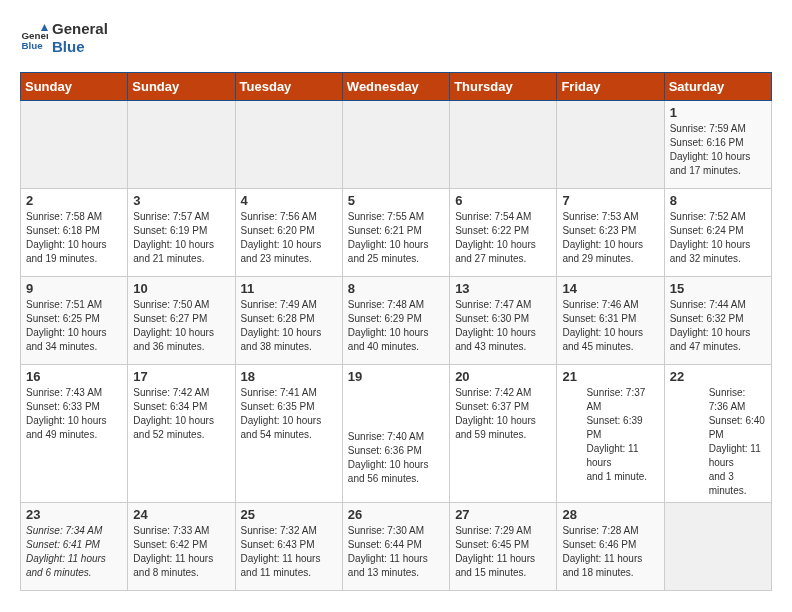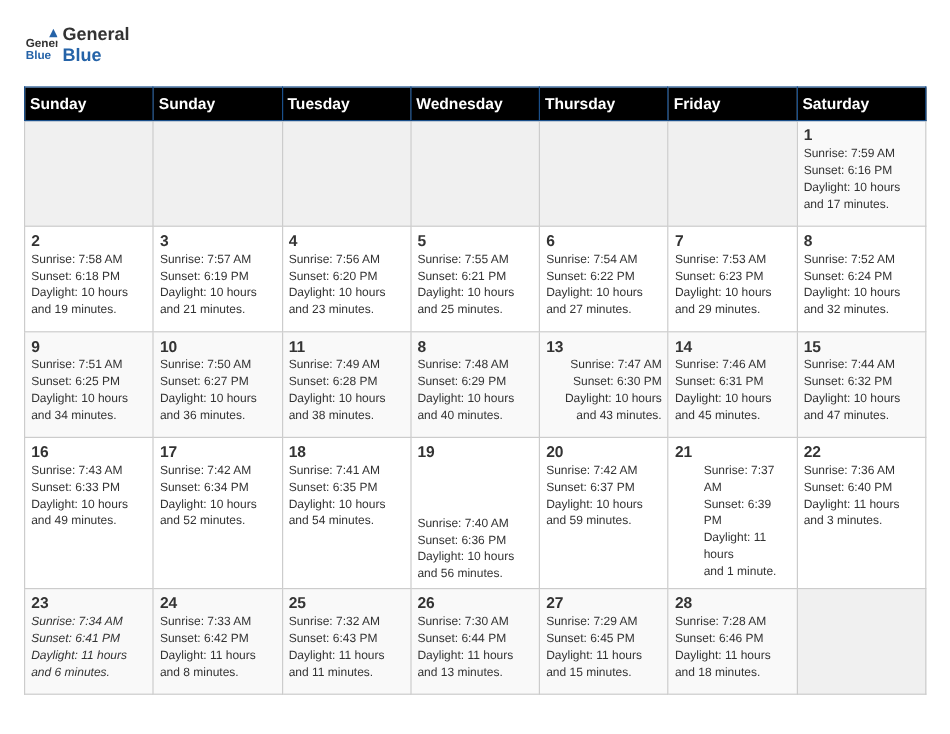--- a/index.html
+++ b/index.html
@@ -36,21 +36,21 @@
     .calendar-subtitle {
       font-size: 16px;
       color: #555;
     }
     table {
       width: 100%;
       border-collapse: collapse;
       table-layout: fixed;
     }
     thead th {
-      background-color: #000000;
+      background-color: #c2410c;
       color: #fff;
       font-size: 13px;
       font-weight: bold;
       padding: 6px 4px;
       text-align: left;
       border: 1px solid #1a4f8a;
     }
     tbody td {
       vertical-align: top;
       border: 1px solid #ccc;
@@ -198,21 +198,21 @@
         </td>
         <td>
           <span class="day-num">8</span>
           <div class="day-info" style="white-space: pre-line;">Sunrise: 7:48 AM
 Sunset: 6:29 PM
 Daylight: 10 hours
 and 40 minutes.</div>
         </td>
         <td>
           <span class="day-num">13</span>
-          <div class="day-info" style="white-space: pre-line; text-align: right;">Sunrise: 7:47 AM
+          <div class="day-info" style="white-space: pre-line;">Sunrise: 7:47 AM
 Sunset: 6:30 PM
 Daylight: 10 hours
 and 43 minutes.</div>
         </td>
         <td>
           <span class="day-num">14</span>
           <div class="day-info" style="white-space: pre-line;">Sunrise: 7:46 AM
 Sunset: 6:31 PM
 Daylight: 10 hours
 and 45 minutes.</div>
@@ -263,21 +263,21 @@
         </td>
         <td>
           <span class="day-num">21</span>
           <div class="day-info" style="white-space: pre-line; margin-left: 24px;">Sunrise: 7:37 AM
 Sunset: 6:39 PM
 Daylight: 11 hours
 and 1 minute.</div>
         </td>
         <td>
           <span class="day-num">22</span>
-          <div class="day-info" style="white-space: pre-line;">Sunrise: 7:36 AM
+          <div class="day-info" style="white-space: pre-line; margin-left: 39px;">Sunrise: 7:36 AM
 Sunset: 6:40 PM
 Daylight: 11 hours
 and 3 minutes.</div>
         </td>
       </tr>
       <tr>
         <td>
           <span class="day-num">23</span>
           <div class="day-info" style="white-space: pre-line; font-style: italic;">Sunrise: 7:34 AM
 Sunset: 6:41 PM

